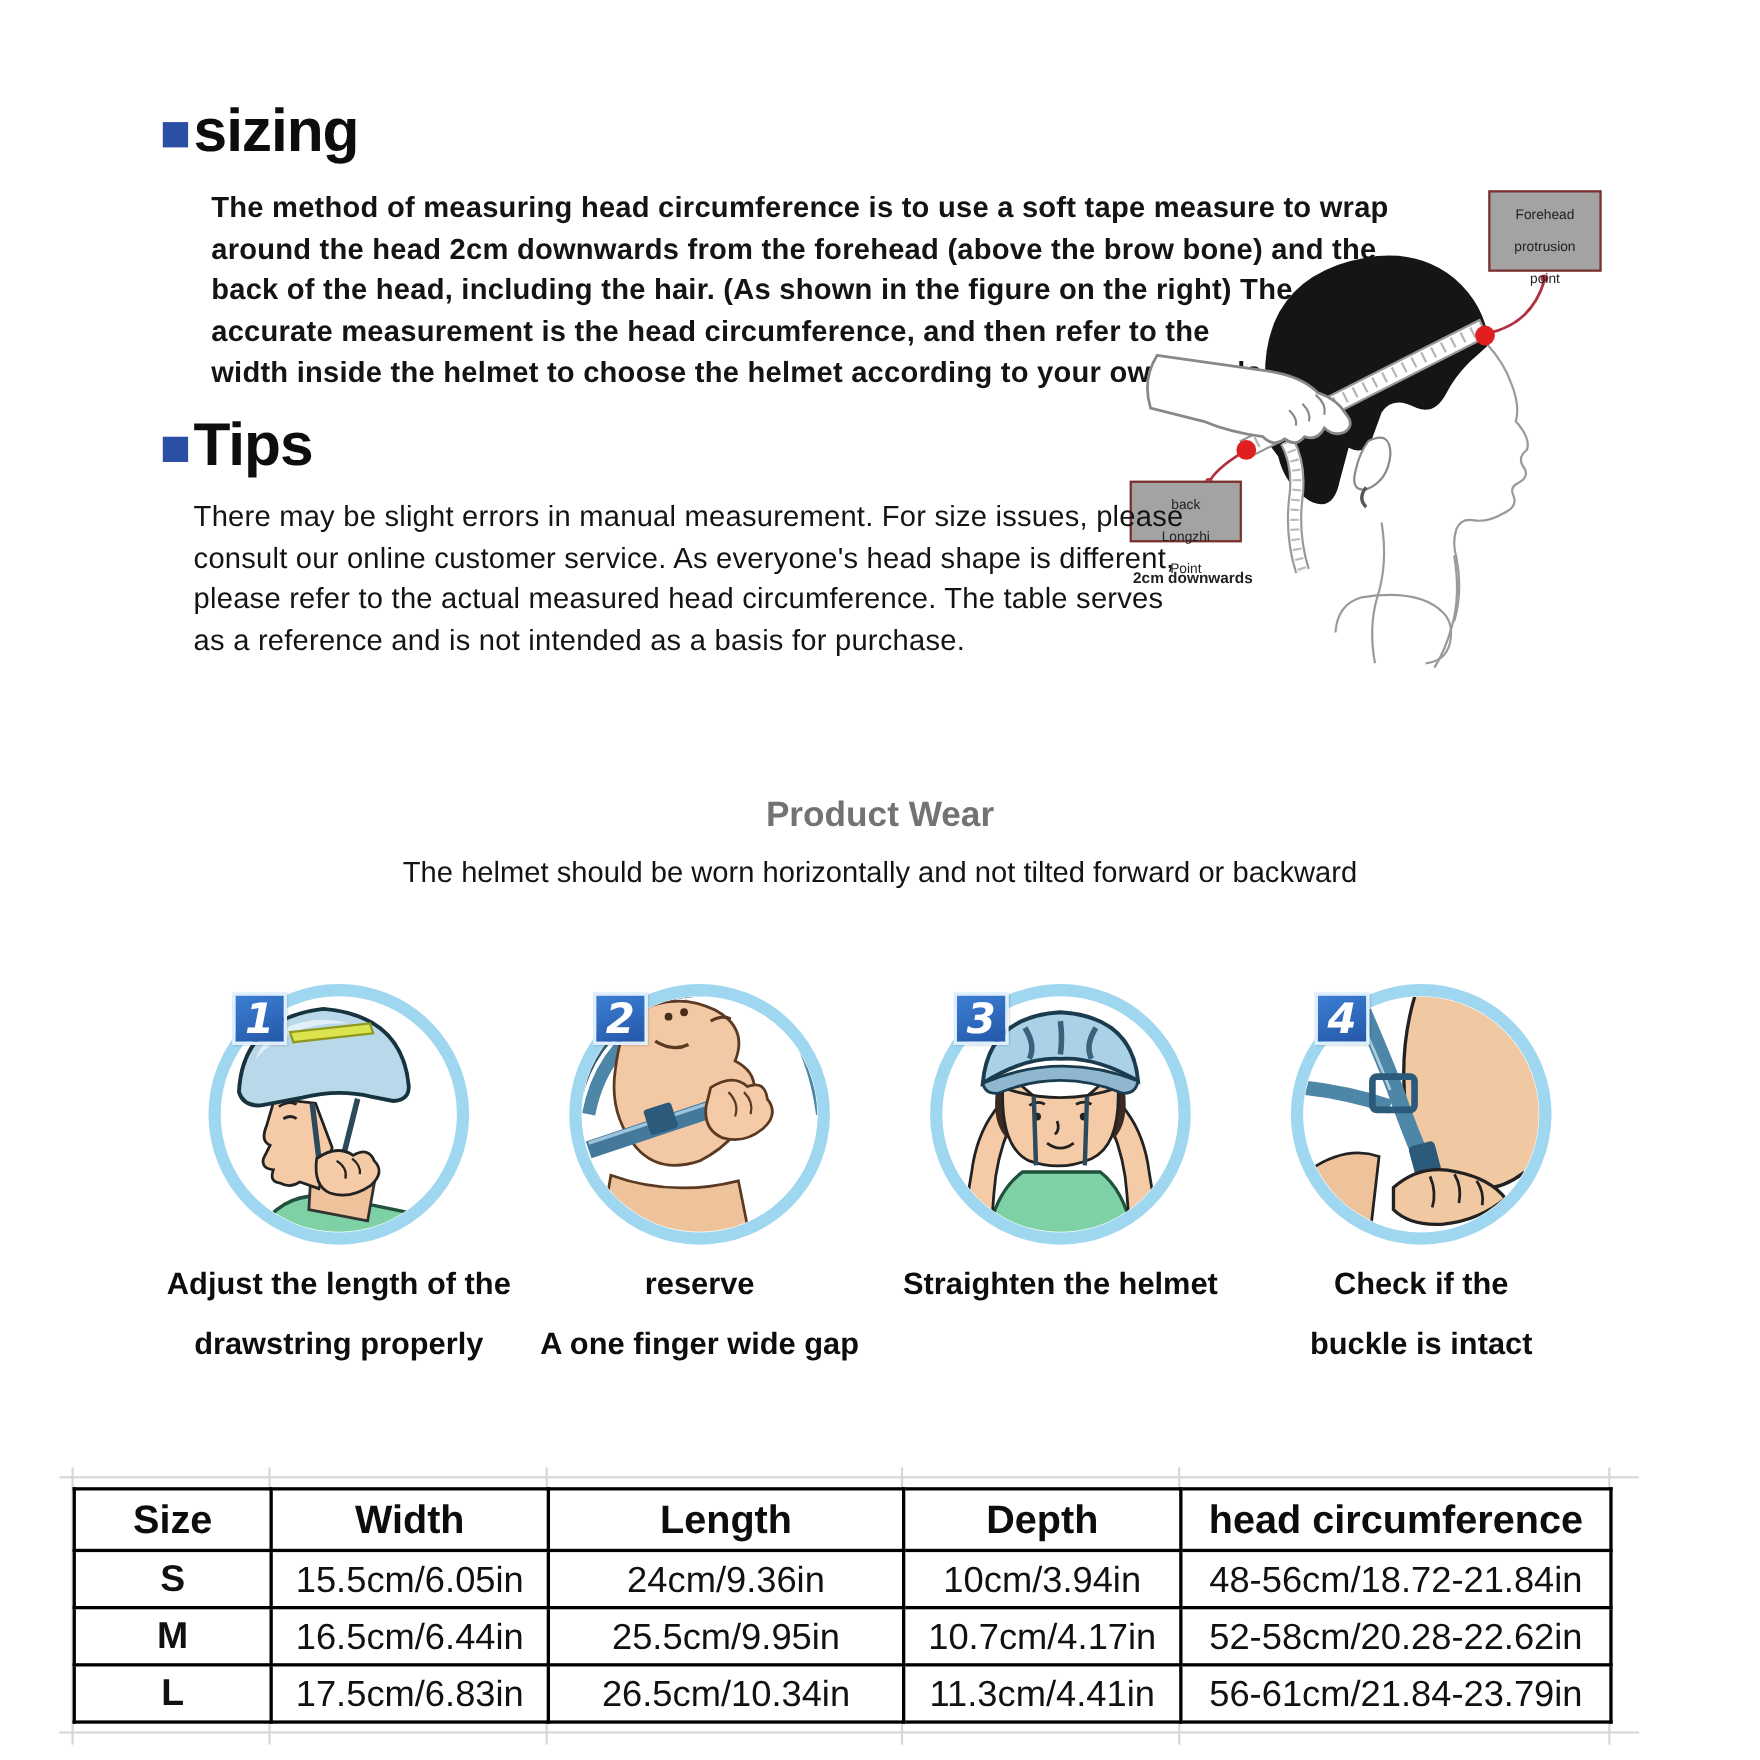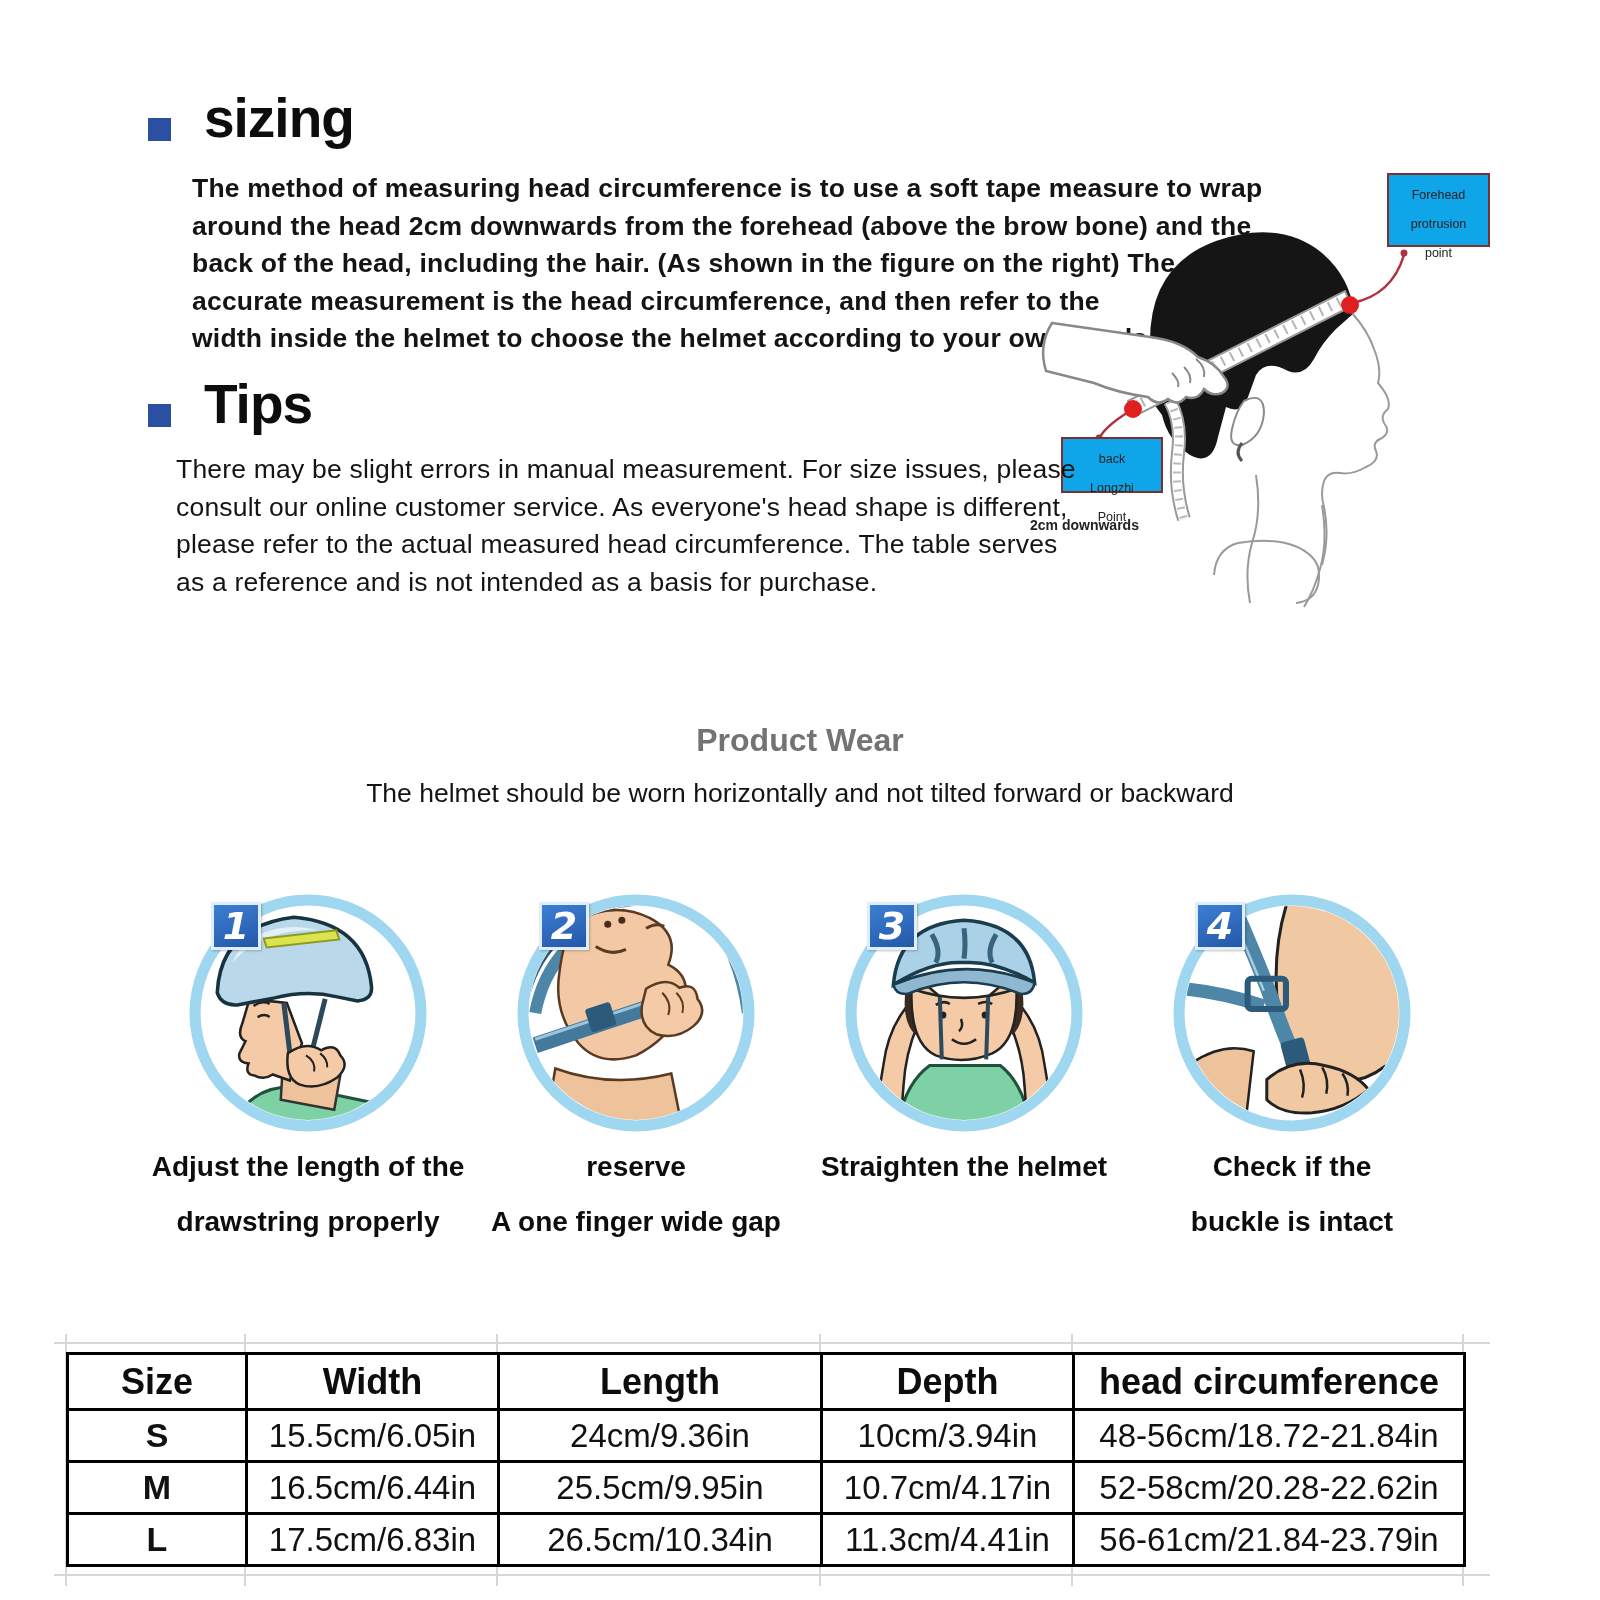--- a/index.html
+++ b/index.html
@@ -3,42 +3,41 @@
 <meta charset="utf-8">
 <style>
   * { margin:0; padding:0; box-sizing:border-box; }
   html,body { background:#ffffff; }
   .page {
     position:relative; width:1600px; height:1600px; background:#ffffff;
     font-family:"Liberation Sans", sans-serif; color:#1a1a1a; overflow:hidden;
   }
 
   
-  .sec-heading { position:absolute; display:flex; align-items:center;gap:28px; }
+  .sec-heading { position:absolute; display:flex; align-items:flex-start; }
   .sec-heading .bullet { width:23px; height:23px; background:#2b4fa2; margin-top:23px; margin-right:5px; flex:0 0 auto; }
   .sec-heading .htxt { font-size:55px; font-weight:700; color:#0d0d0d; line-height:60px; letter-spacing:-1px; }
   #sizing-heading { left:148px; top:88px; }
   #tips-heading   { left:148px; top:362px;margin-top:12px; }
 
   
   .para {
     position:absolute; white-space:pre-line; font-size:26.5px; line-height:37.5px;
     color:#141414; letter-spacing:0.2px;
   }
   #sizing-para { left:192px; top:170px;font-weight:bold; }
   #tips-para   { left:176px; top:451px; }
 
   
   .diagram { position:absolute; left:1000px; top:145px; width:480px; height:465px; }
   .diagram svg { position:absolute; left:0; top:0; }
   .dlabel {
-    position:absolute; border:2px solid #7d3030; background:#0ea5e9; text-align:center;
+    position:absolute; border:2px solid #7d3030; background:#a3a3a3; text-align:center;
     font-size:12.5px; line-height:2.3; color:#222; white-space:pre-line; font-weight:500;
     padding:6px 16px;
-    margin-left:34px;
   }
   #box-forehead { left:353px; top:28px;  width:103px; height:74px; }
   #box-back     { left:27px;  top:292px; width:102px; height:56px; }
   #lbl-downwards { position:absolute; left:30px; top:372px; font-size:14px; font-weight:600; color:#222; }
 
   
   .wear-title    { position:absolute; left:0; width:100%; top:722px; text-align:center; font-size:32px; font-weight:700; color:#737373; }
   .wear-subtitle { position:absolute; left:0; width:100%; top:778px; text-align:center; font-size:26.5px; color:#141414; }
 
   .steps { position:absolute; left:178px; top:880px; width:1244px; display:flex; justify-content:space-between; }

